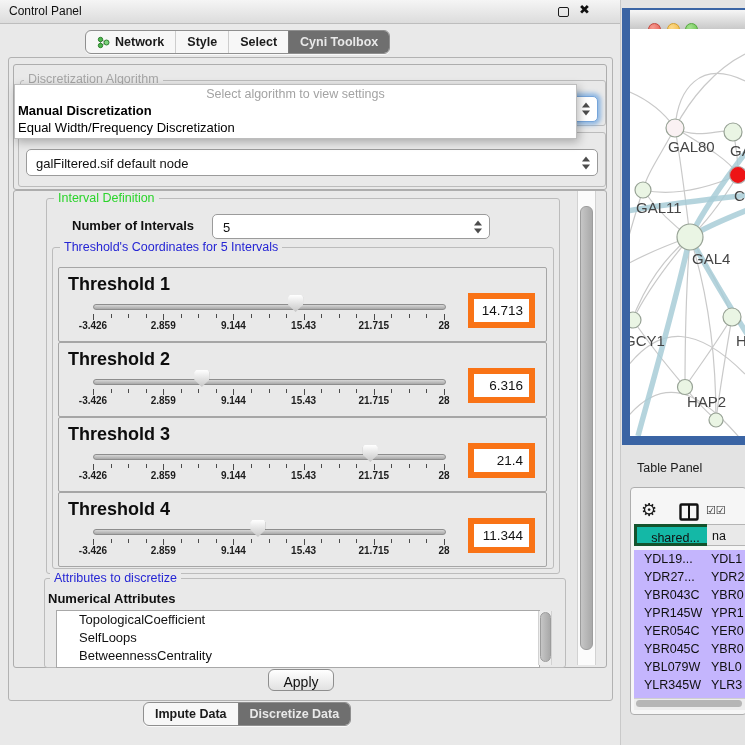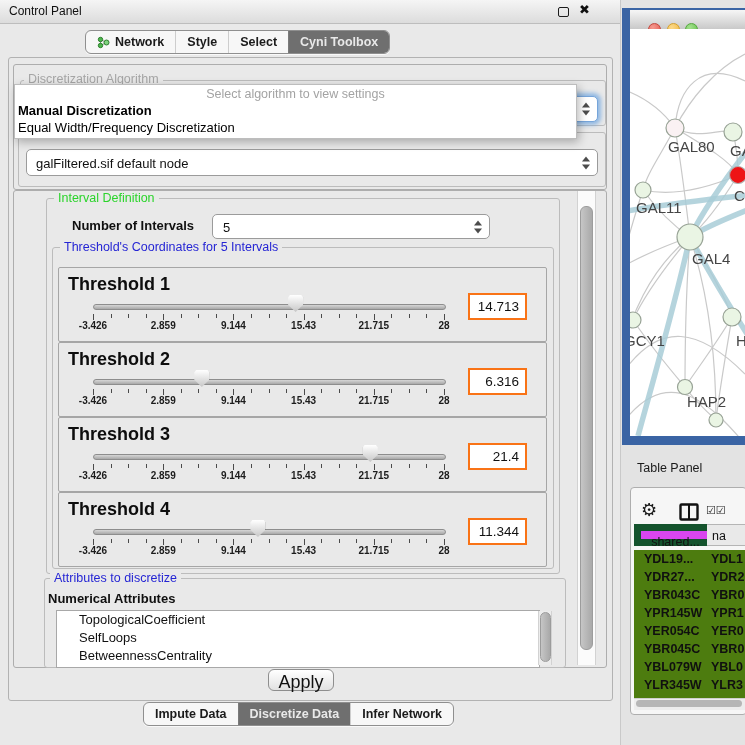--- a/index.html
+++ b/index.html
@@ -41,49 +41,49 @@
   .vtrack{position:absolute;background:#fbfbfb;border-left:1px solid #d2d2d2;border-right:1px solid #d2d2d2;}
   .vthumb{position:absolute;border-radius:6px;background:linear-gradient(90deg,#c6c6c6,#a9a9a9);border:1px solid #9c9c9c;}
 
   
   .thr-row{position:absolute;left:58px;width:487px;height:73px;border:1px solid #a6a6a6;border-radius:2px;background:#e9e9e9;}
   .thr-label{position:absolute;left:9px;top:6px;font-size:18px;font-weight:700;color:#0d0d0d;}
   .track{position:absolute;left:34px;top:36px;width:351px;height:4px;border:1px solid #8d8d8d;border-radius:3px;background:linear-gradient(#d6d6d6,#a8a8a8);}
   .tick{position:absolute;width:1px;background:#4a4a4a;top:46px;}
   .ticklabel{position:absolute;top:52px;font-size:10px;font-weight:700;color:#1c1c1c;transform:translateX(-50%);white-space:nowrap;}
   .thumb{position:absolute;top:27px;width:15px;height:17px;background:linear-gradient(#ffffff,#c7c7c7);clip-path:polygon(12% 0,88% 0,100% 14%,100% 58%,50% 100%,0 58%,0 14%);filter:drop-shadow(0 0 1px #6e6e6e);}
-  .valuebox{position:absolute;left:409px;top:25px;width:49px;height:23px;background:#fff;border:2px solid #f97316;font-size:13.5px;line-height:23px;text-align:right;padding-right:6px;color:#111;}
+  .valuebox{position:absolute;left:409px;top:25px;width:49px;height:23px;background:#fff;border:6px solid #f97316;font-size:13.5px;line-height:23px;text-align:right;padding-right:6px;color:#111;}
 
   
   #attr-list{position:absolute;left:56px;top:610px;width:482px;height:56px;background:#fff;border:1px solid #a8a8a8;overflow:hidden;}
   .attr-item{height:18px;line-height:18px;padding-left:22px;font-size:13px;color:#101010;white-space:nowrap;}
 
-  #apply-btn{position:absolute;left:268px;top:669px;width:66px;height:22px;border:1px solid #8e8e8e;border-radius:6px;background:linear-gradient(#ffffff,#e1e1e1);font-size:18px;text-align:center;line-height:22px;color:#101010;}
+  #apply-btn{position:absolute;left:268px;top:669px;width:66px;height:22px;border:1px solid #8e8e8e;border-radius:6px;background:linear-gradient(#ffffff,#e1e1e1);font-size:14px;text-align:center;line-height:22px;color:#101010;}
 
   
   #dropdown{position:absolute;left:14px;top:84px;width:561px;height:53px;background:#fff;border:1px solid #bdbdbd;box-shadow:2px 3px 9px rgba(0,0,0,.28);z-index:60;}
   .dd-hint{height:17px;line-height:18px;text-align:center;color:#a3a3a3;font-size:12.5px;}
   .dd-item{height:17px;line-height:17px;padding-left:3px;font-size:13px;color:#000;white-space:nowrap;}
   .dd-item.bold{font-weight:700;}
 
   
   #net-window{position:absolute;left:622px;top:8px;width:123px;height:437px;background:#3a64a4;}
   #net-titlebar{position:absolute;left:630px;top:10px;width:115px;height:19px;background:linear-gradient(#f6f6f6,#c9c9c9);border-bottom:1px solid #8d8d8d;}
   .light{position:absolute;top:13px;width:11px;height:11px;border-radius:50%;}
   #net-canvas{position:absolute;left:630px;top:29px;width:115px;height:407px;background:#fff;overflow:hidden;}
 
   #tp-title{position:absolute;left:637px;top:461px;font-size:12.5px;color:#1a1a1a;}
   #tp-panel{position:absolute;left:630px;top:487px;width:115px;height:226px;background:#f6f6f6;border:1px solid #aeaeae;border-radius:4px;overflow:hidden;}
   #gear-ic{position:absolute;left:641px;top:499px;font-size:18px;color:#1a1a1a;}
   #cols-ic{position:absolute;left:679px;top:503px;}
   #checks-ic{position:absolute;left:706px;top:504px;font-size:11px;color:#1a1a1a;letter-spacing:0px;}
   .th-cell{position:absolute;top:524px;height:22px;line-height:22px;font-size:12.5px;text-align:center;box-sizing:border-box;}
-  #th-c1{left:634px;width:83px;background:#d946ef;border:7px solid #14532d;}
+  #th-c1{left:634px;width:83px;background:#14b8a6;border:3px solid #14532d;}
   #th-c2{left:707px;width:38px;background:#e9e9e9;border-top:1px solid #b5b5b5;border-bottom:1px solid #b5b5b5;text-align:left;padding-left:5px;}
-  #tp-rows{position:absolute;left:634px;top:550px;width:111px;height:148px;background:#4d7c0f;overflow:hidden;font-weight:bold;}
+  #tp-rows{position:absolute;left:634px;top:550px;width:111px;height:148px;background:#c4b5fd;overflow:hidden;}
   .tp-row{height:18px;line-height:18px;font-size:12.5px;color:#101010;display:flex;white-space:nowrap;}
   .tp-c1{width:67px;padding-left:10px;overflow:hidden;}
   .tp-c2{padding-left:0;overflow:hidden;}
   #tp-hscroll{position:absolute;left:634px;top:698px;width:111px;height:11px;background:#ededed;border-top:1px solid #cfcfcf;}
   #tp-hthumb{position:absolute;left:636px;top:700px;width:106px;height:7px;background:#b6b6b6;border-radius:4px;}
 </style>
 </head>
 <body>
 
 <div id="root">
@@ -301,23 +301,20 @@
 
     <button id="apply-btn" style="font-family:inherit;">Apply</button>
 
     <div id="bottom-tabs" class="tabstrip">
       <span class="tabseg">
           <span>Impute Data</span>
         </span>
       <span class="tabseg sel">
           <span>Discretize Data</span>
         </span>
-      <span class="tabseg">
-          <span>Infer Network</span>
-        </span>
     </div>
 
     <div id="dropdown">
       <div class="dd-hint">Select algorithm to view settings</div>
       <div class="dd-item bold">Manual Discretization</div>
       <div class="dd-item">Equal Width/Frequency Discretization</div>
     </div>
   </div>
 
   <div id="net-window">

